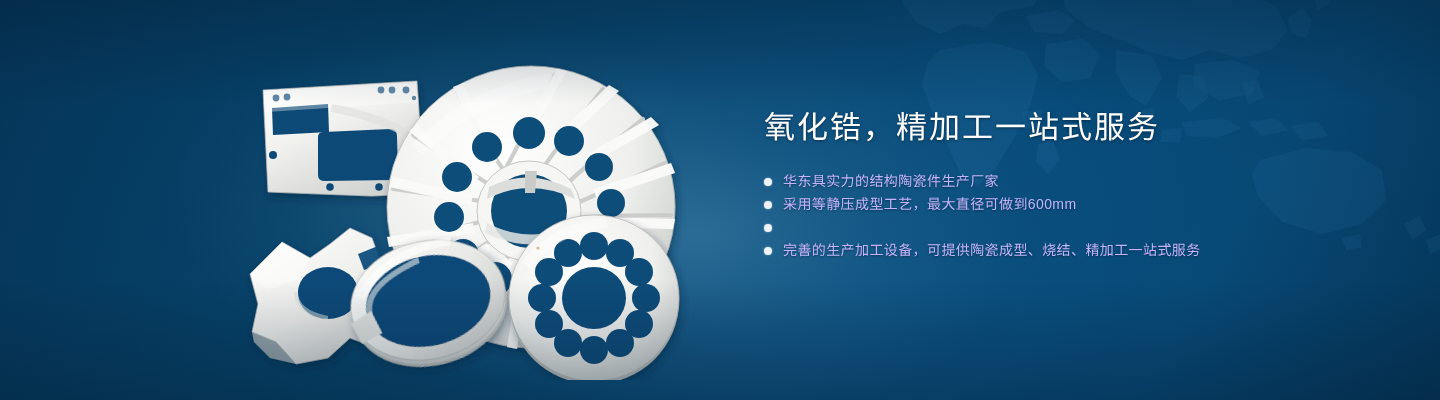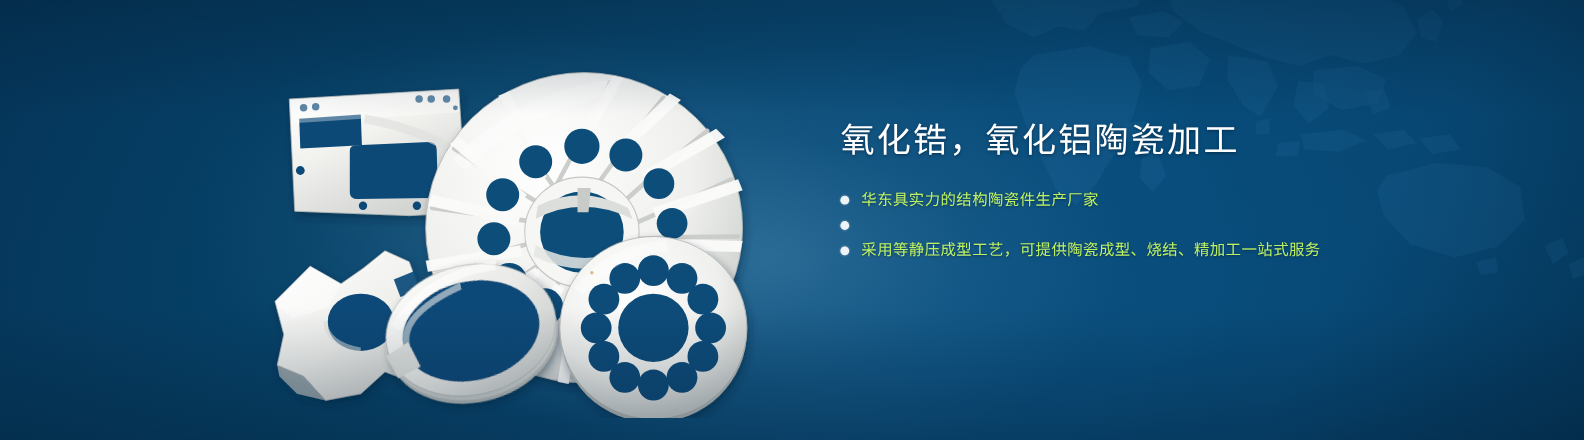--- a/index.html
+++ b/index.html
@@ -102,21 +102,21 @@
     width:8px; height:8px;
     border-radius:50%;
     background:#eef3f7;
     flex:0 0 auto;
     margin-right:11px;
     box-shadow:0 0 2px rgba(255,255,255,0.5);
   }
   .bullet-text {
     font-size:14px;
     line-height:23px;
-    color:#bef264;
+    color:#c4b5fd;
     letter-spacing:0.4px;
     white-space:nowrap;
     text-shadow:0 1px 2px rgba(0,18,36,0.45);
   }
 </style>
 </head>
 <body>
 
 <div class="banner">
 
@@ -338,30 +338,34 @@
 
         <circle cx="-56" cy="-50" r="1.6" fill="#c8a86a" opacity="0.75"></circle>
       </g>
     </svg>
   </div>
 
   <div class="bg-vignette"></div>
   <div class="bg-topshade"></div>
 
   <div class="copy">
-    <h1 class="headline">氧化锆，氧化铝陶瓷加工</h1>
+    <h1 class="headline">氧化锆，精加工一站式服务</h1>
 
     <ul class="bullets">
       <li class="bullet">
         <span class="dot"></span>
         <span class="bullet-text">华东具实力的结构陶瓷件生产厂家</span>
       </li>
       <li class="bullet">
         <span class="dot"></span>
+        <span class="bullet-text">采用等静压成型工艺，最大直径可做到600mm</span>
       </li>
       <li class="bullet">
         <span class="dot"></span>
-        <span class="bullet-text">采用等静压成型工艺，可提供陶瓷成型、烧结、精加工一站式服务</span>
+      </li>
+      <li class="bullet">
+        <span class="dot"></span>
+        <span class="bullet-text">完善的生产加工设备，可提供陶瓷成型、烧结、精加工一站式服务</span>
       </li>
     </ul>
   </div>
 
 </div>
 
 </body></html>

